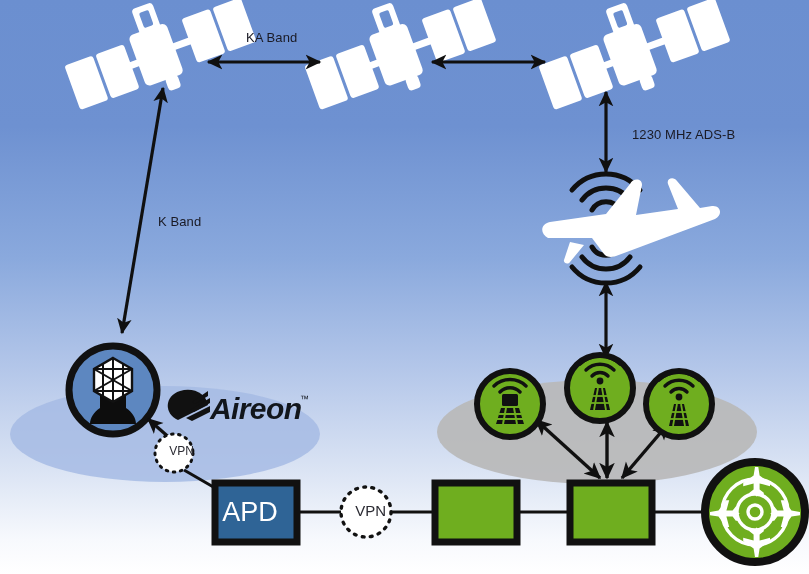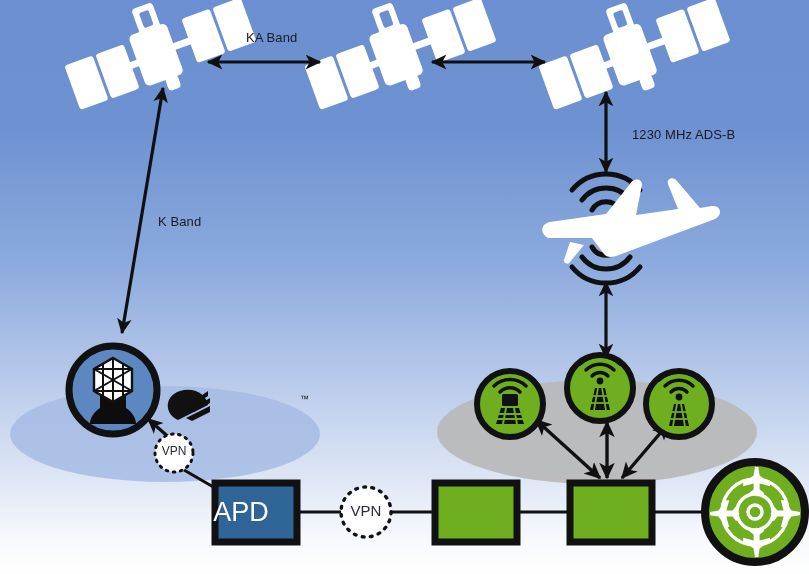--- a/index.html
+++ b/index.html
@@ -45,21 +45,21 @@
     white-space: nowrap;
     font-family: "Liberation Sans", sans-serif;
     text-align: center;
   }
   .vpntxt {
     position: absolute;
     color: #2b2b33;
     font-size: 15px;
     white-space: nowrap;
     font-family: "Liberation Sans", sans-serif;
-    text-align: center;
+    text-align: right;
   }
   .vpntxt.small { font-size: 12px; }
   .aireon-txt {
     position: absolute;
     color: #12161c;
     font-size: 30px;
     font-weight: bold;
     font-style: italic;
     letter-spacing: -0.6px;
     white-space: nowrap;
@@ -273,20 +273,21 @@
         <line x1="677" y1="404" x2="673" y2="426"></line>
         <line x1="681" y1="404" x2="685" y2="426"></line>
       </g>
     </g>
   </svg>
 
   <div class="lbl" style="left:246px; top:30px;">KA Band</div>
   <div class="lbl" style="left:158px; top:214px;">K Band</div>
   <div class="lbl" style="left:632px; top:127px;">1230 MHz ADS-B</div>
 
+  <div class="aireon-txt" style="left:210px; top:392px;">Aireon</div>
   <div class="tm" style="left:300px; top:394px;">™</div>
 
   <div class="vpntxt small" style="left:154px; top:444px; width:40px;">VPN</div>
   <div class="vpntxt" style="left:346px; top:502px; width:40px;">VPN</div>
 
-  <div class="boxtxt" style="left:200px; top:497px; width:82px;">APD</div>
+  <div class="boxtxt" style="left:209px; top:497px; width:82px;">APD</div>
 
 </div>
 
 </body></html>

